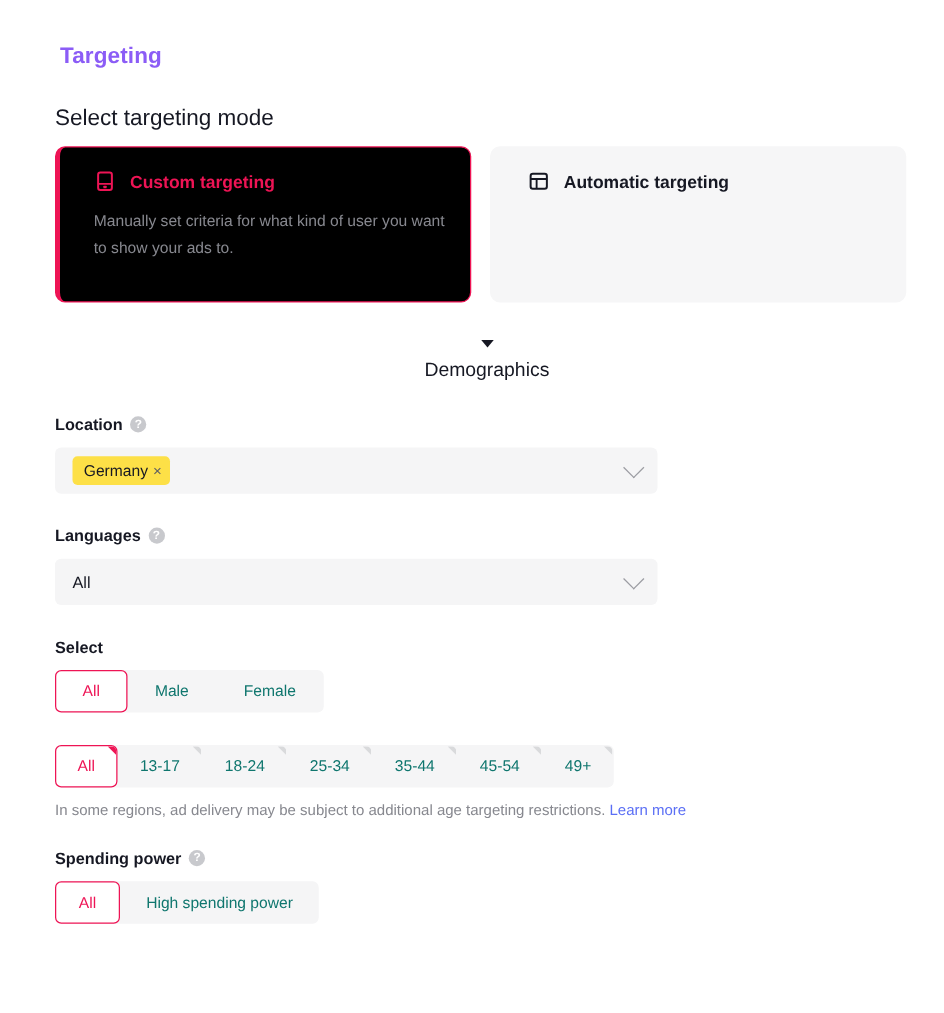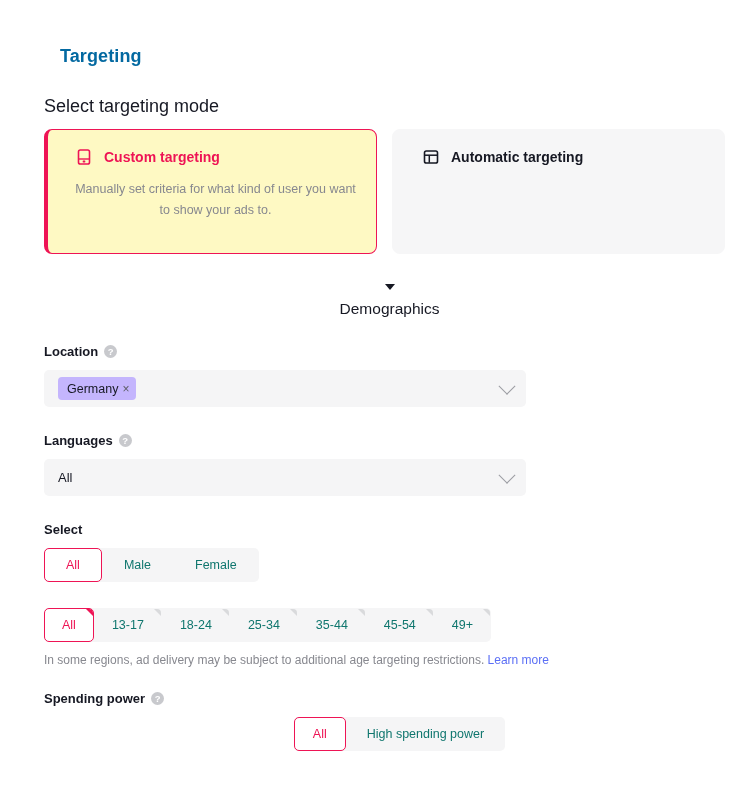--- a/index.html
+++ b/index.html
@@ -20,22 +20,22 @@
     width: 755px;
     height: 810px;
     box-sizing: border-box;
     padding: 0 0 0 44px;
   }
 
   
   .page-title {
     font-size: 18px;
     font-weight: 700;
-    color: #0369a1;
-    margin: 16px;
+    color: #8b5cf6;
+    margin: 4px;
     padding-top: 30px;
     letter-spacing: .1px;
   }
 
   .section-label {
     font-size: 18px;
     font-weight: 400;
     color: #161823;
     margin-top: 29px;
   }
@@ -48,21 +48,21 @@
   }
   .mode-card {
     box-sizing: border-box;
     width: 333px;
     min-height: 125px;
     border-radius: 8px;
     padding: 18px 20px 14px 29px;
     position: relative;
   }
   .mode-card.selected {
-    background: #fef9c3;
+    background: #000000;
     border: 1.5px solid #ee1455;
     border-left: 4px solid #ee1455;
     padding-left: 27px;
   }
   .mode-card.unselected {
     background: #f6f6f7;
     border: 1.5px solid #f6f6f7;
   }
   .mode-head {
     display: flex;
@@ -74,21 +74,20 @@
     font-weight: 700;
   }
   .mode-card.selected .mode-title { color: #ee1455; }
   .mode-card.unselected .mode-title { color: #161823; }
   .mode-desc {
     margin-top: 13px;
     font-size: 12.5px;
     line-height: 21px;
     color: #87888f;
     max-width: 290px;
-    text-align: center;
   }
   .inline-link {
     color: #5b6ff5;
     text-decoration: none;
     cursor: pointer;
   }
   .icon-box { display: inline-flex; width: 18px; height: 18px; }
 
   
   .accordion {
@@ -105,21 +104,21 @@
     border-left: 5px solid transparent;
     border-right: 5px solid transparent;
     border-top: 6px solid #161823;
   }
   .accordion-title {
     font-size: 15.5px;
     color: #161823;
   }
 
   .field { margin-top: 26px; }
-  .field.tight { margin-top: 24px; text-align: center; }
+  .field.tight { margin-top: 24px; }
 
   .field-label {
     display: flex;
     align-items: center;
     gap: 6px;
     font-size: 13px;
     font-weight: 700;
     color: #161823;
     margin-bottom: 11px;
   }
@@ -152,21 +151,21 @@
   }
   .select-box .value {
     font-size: 13px;
     color: #161823;
     flex: 1;
   }
   .chip {
     display: inline-flex;
     align-items: center;
     gap: 4px;
-    background: #c4b5fd;
+    background: #fde047;
     border-radius: 4px;
     height: 23px;
     padding: 0 7px 0 9px;
     font-size: 12.5px;
     color: #161823;
   }
   .chip-x {
     font-size: 12px;
     color: #5c5d64;
     cursor: pointer;

